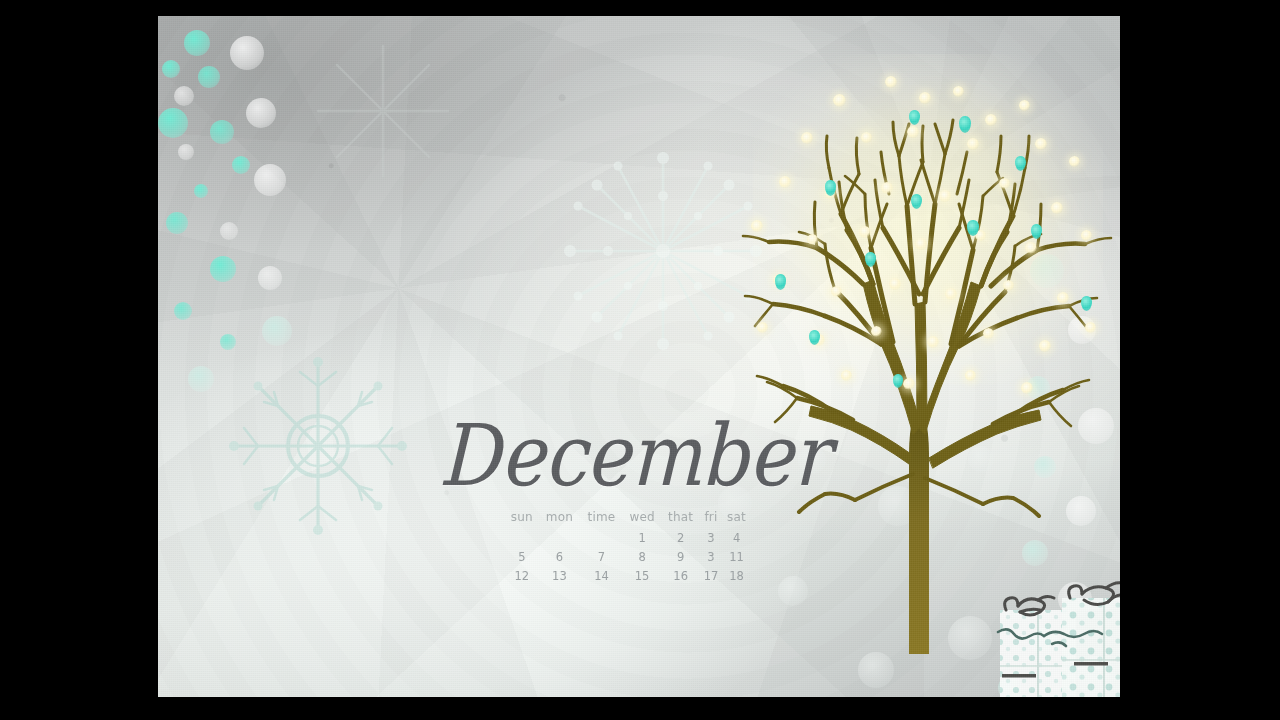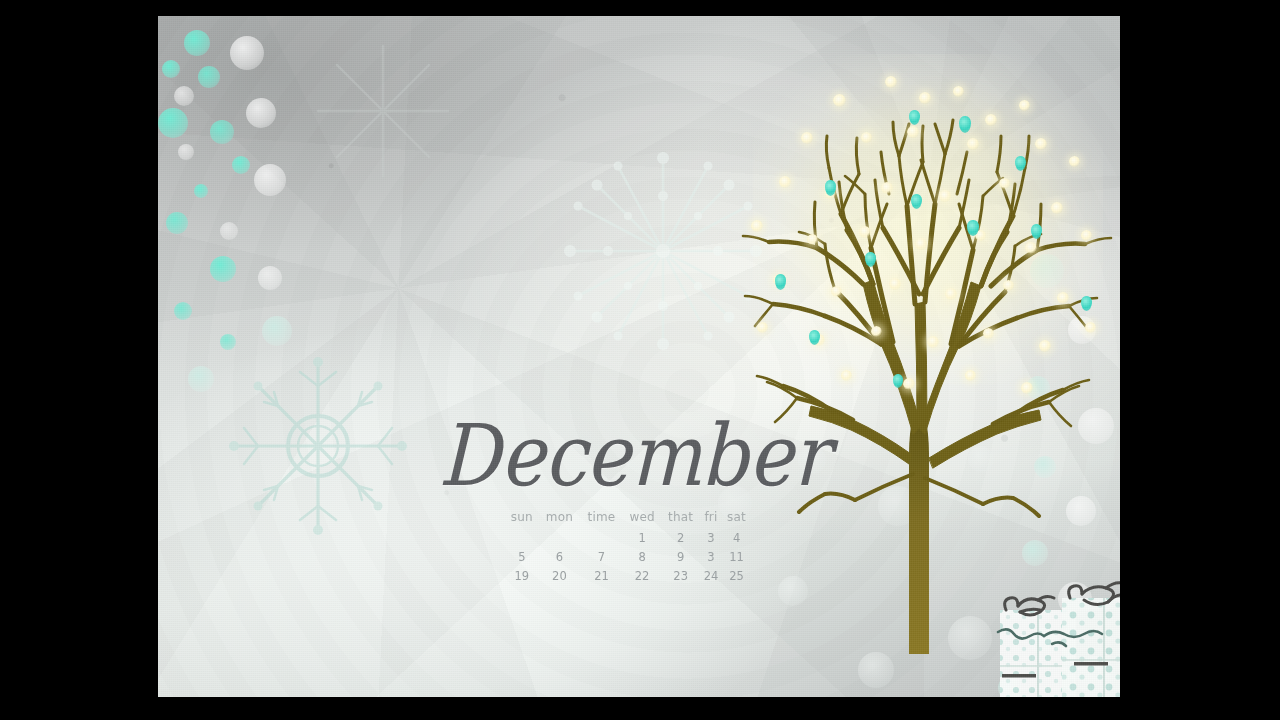--- a/index.html
+++ b/index.html
@@ -540,27 +540,27 @@
           <tr>
             <td>5</td>
             <td>6</td>
             <td>7</td>
             <td>8</td>
             <td>9</td>
             <td>3</td>
             <td>11</td>
           </tr>
           <tr>
-            <td>19</td>
-            <td>20</td>
-            <td>21</td>
-            <td>22</td>
-            <td>23</td>
-            <td>24</td>
-            <td>25</td>
+            <td>12</td>
+            <td>13</td>
+            <td>14</td>
+            <td>15</td>
+            <td>16</td>
+            <td>17</td>
+            <td>18</td>
           </tr>
         </tbody>
       </table>
     </div>
 
     <div class="texture-grain"></div>
   </div>
 
 
   <div class="bar" id="bar-top"></div>

